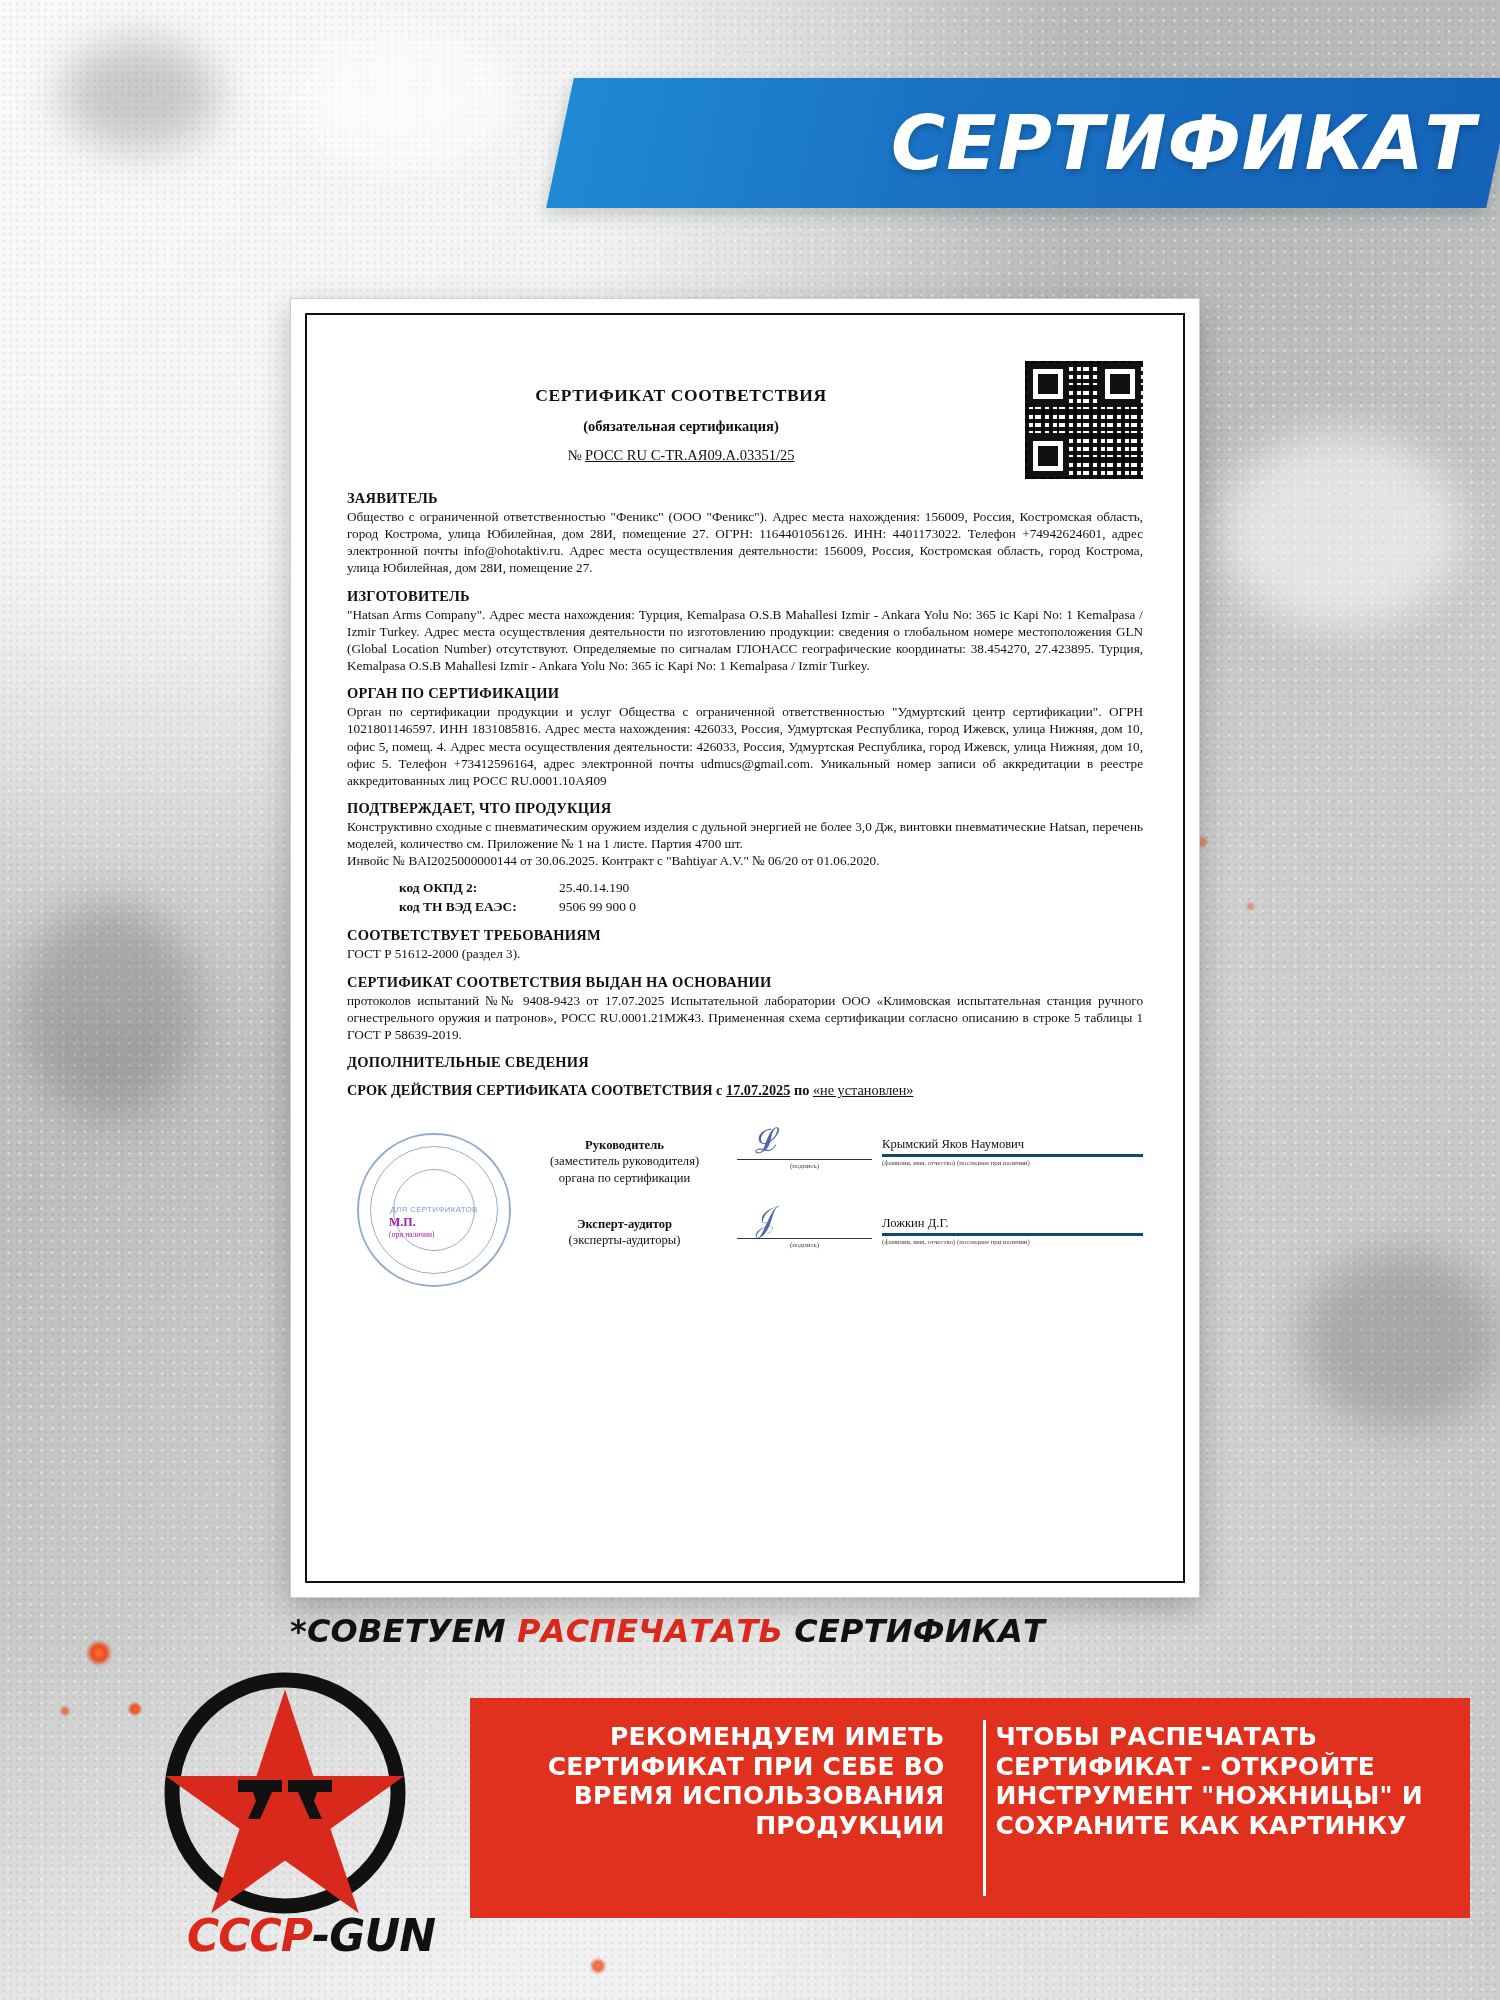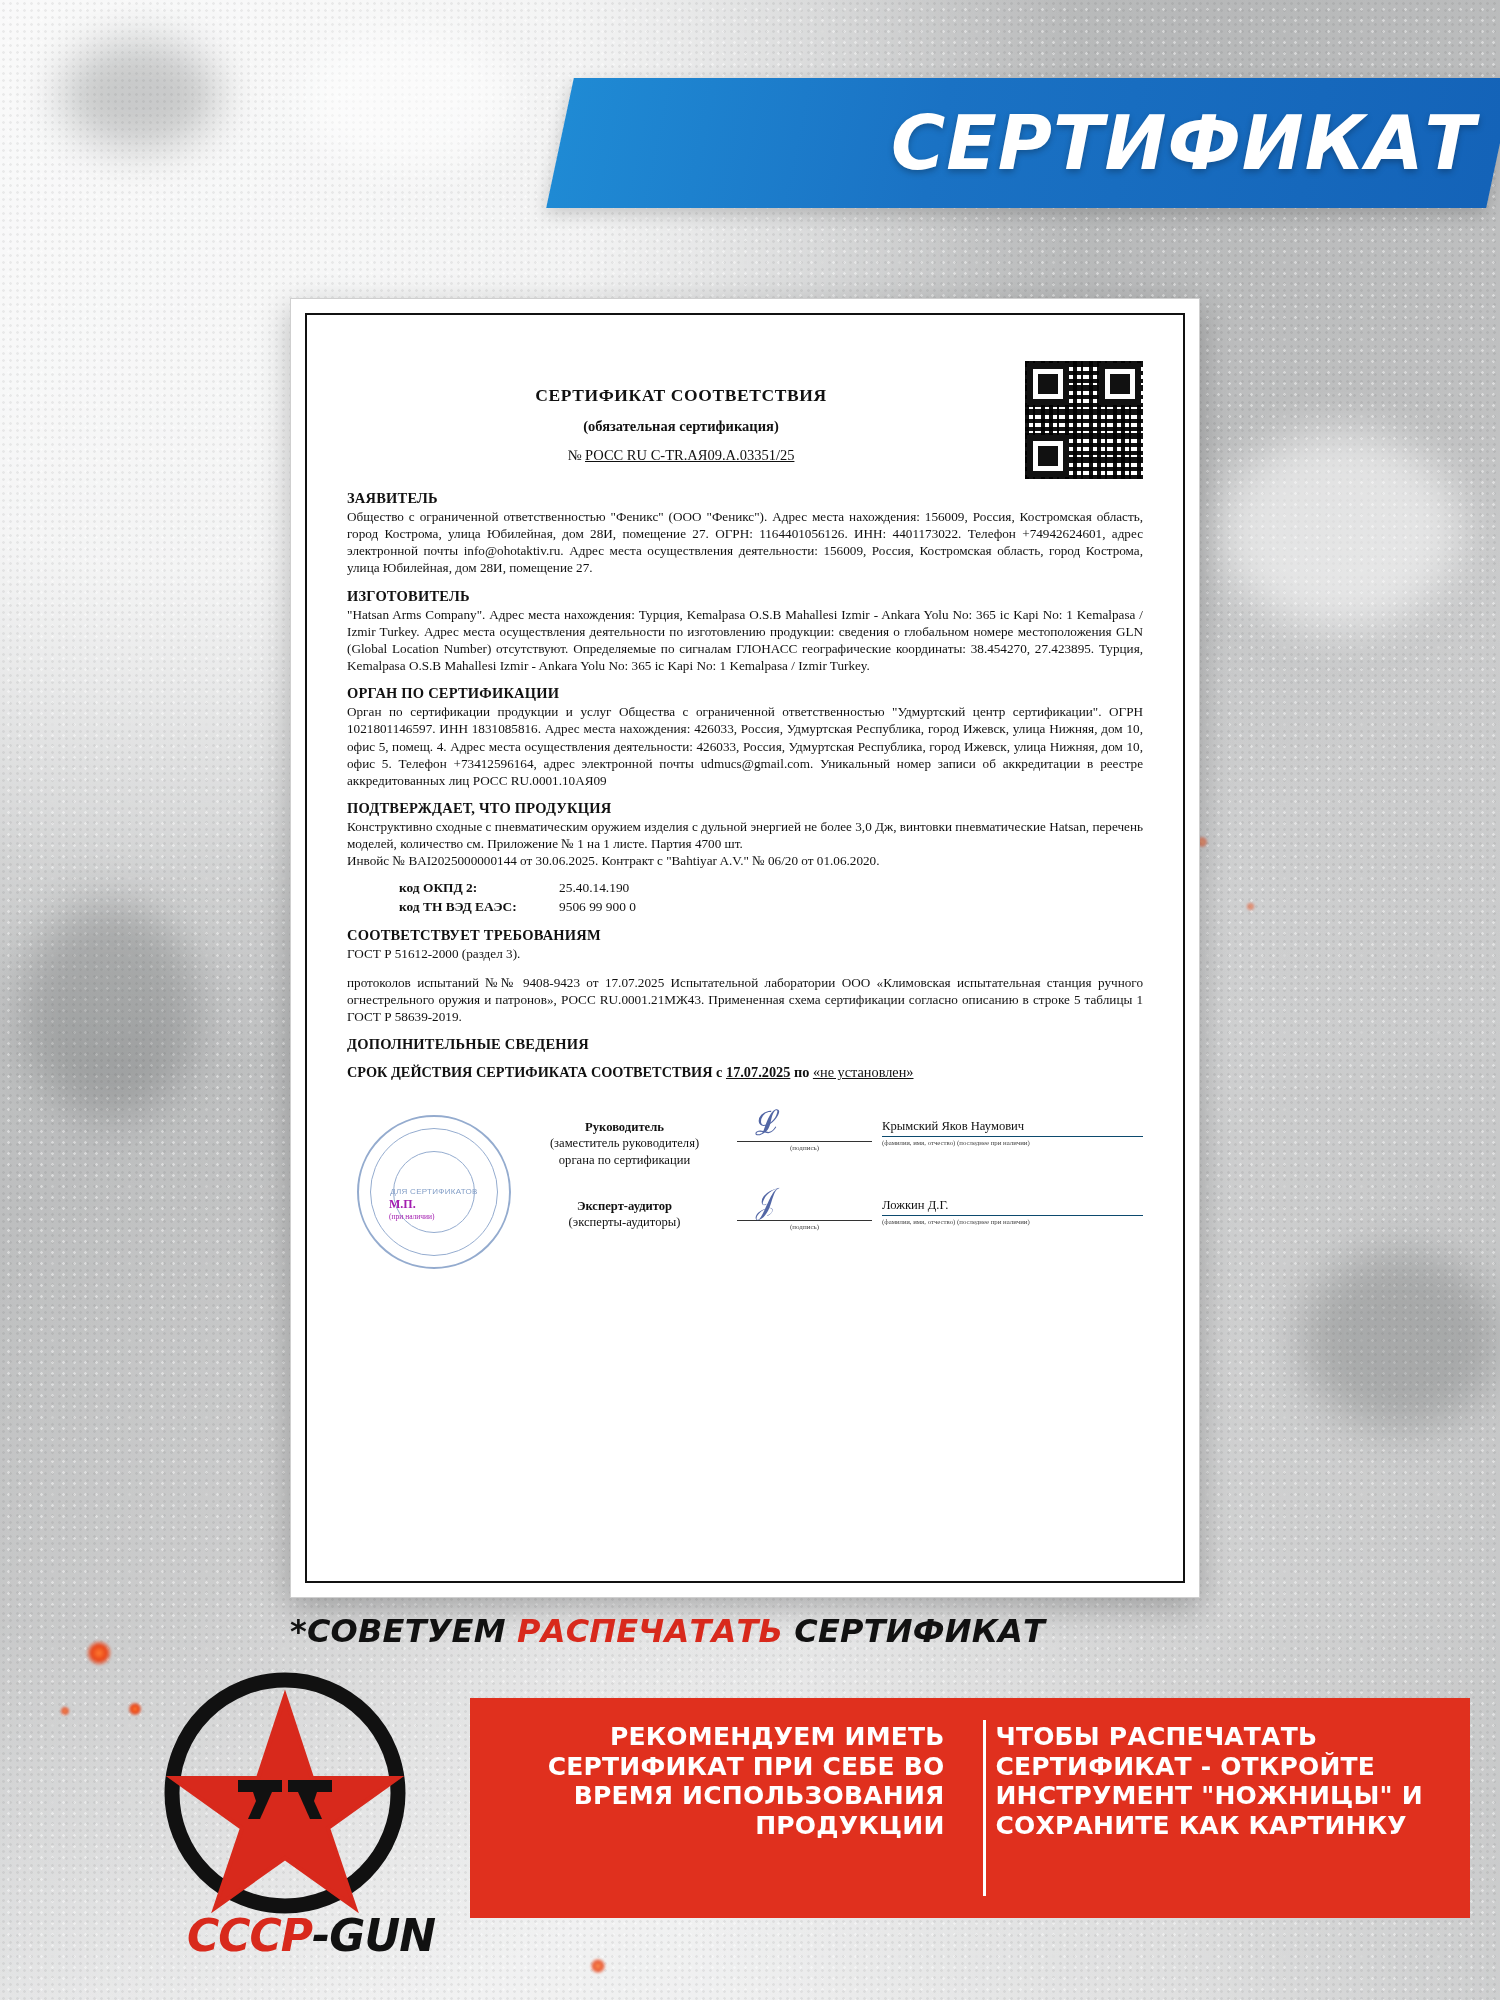--- a/index.html
+++ b/index.html
@@ -301,21 +301,21 @@
     color: #27408f;
     opacity: 0.8;
     transform: rotate(-12deg) skewX(-10deg);
   }
   .sign-name {
     flex: 1;
     position: relative;
   }
   .sign-name .nm {
     font-size: 12.6px;
-    border-bottom: 1px solid #0c4a6e;
+    border-bottom: 3px solid #0c4a6e;
     padding-bottom: 2px;
     display: block;
   }
   .sign-name .cap {
     font-size: 6.8px;
     color: #444;
     margin-top: 2px;
     line-height: 1.25;
     display: block;
   }
@@ -469,20 +469,21 @@
         <span class="val">9506 99 900 0</span>
       </div>
     </div>
 
     <div class="sect">
       <div class="sect-h">СООТВЕТСТВУЕТ ТРЕБОВАНИЯМ</div>
       <p class="sect-p">ГОСТ Р 51612-2000 (раздел 3).</p>
     </div>
 
     <div class="sect">
+      <div class="sect-h">СЕРТИФИКАТ СООТВЕТСТВИЯ ВЫДАН НА ОСНОВАНИИ</div>
       <p class="sect-p">протоколов испытаний №№ 9408-9423 от 17.07.2025 Испытательной лаборатории ООО «Климовская испытательная станция ручного огнестрельного оружия и патронов», РОСС RU.0001.21МЖ43. Примененная схема сертификации согласно описанию в строке 5 таблицы 1 ГОСТ Р 58639-2019.</p>
     </div>
 
     <div class="sect">
       <div class="sect-h">ДОПОЛНИТЕЛЬНЫЕ СВЕДЕНИЯ</div>
     </div>
 
     <div class="validity">
       <span>СРОК ДЕЙСТВИЯ СЕРТИФИКАТА СООТВЕТСТВИЯ с</span>
       <span class="u">17.07.2025</span>

